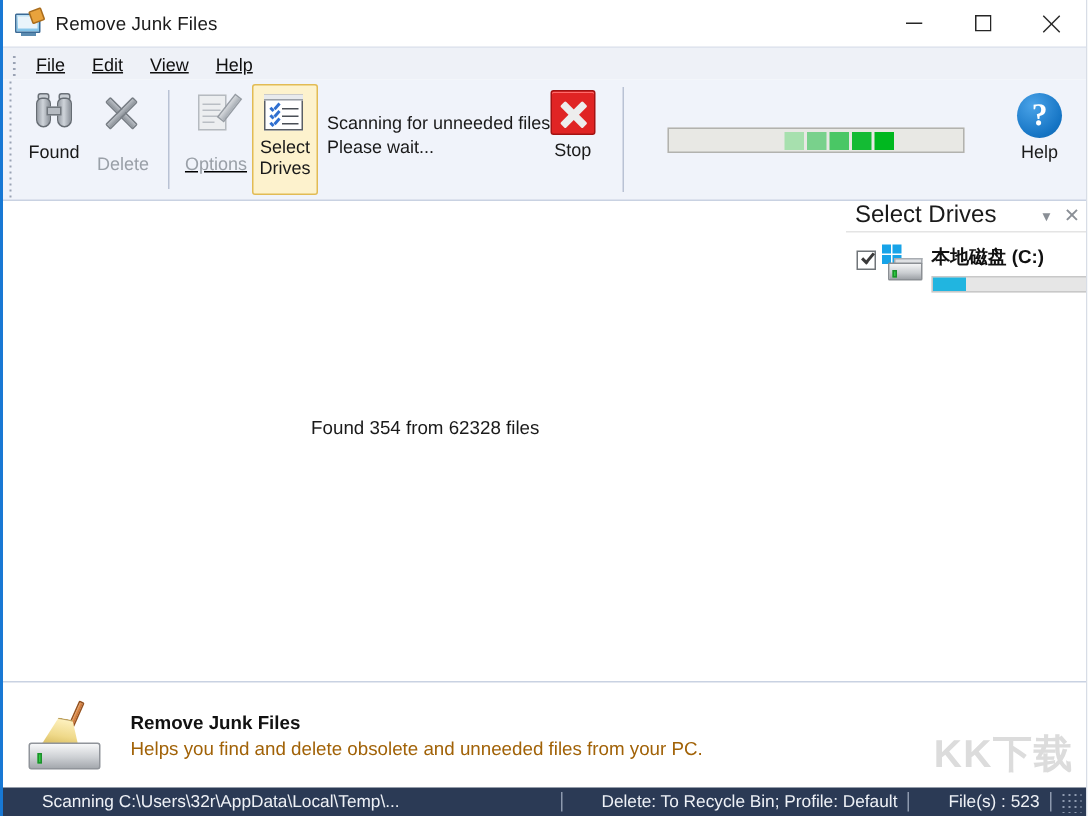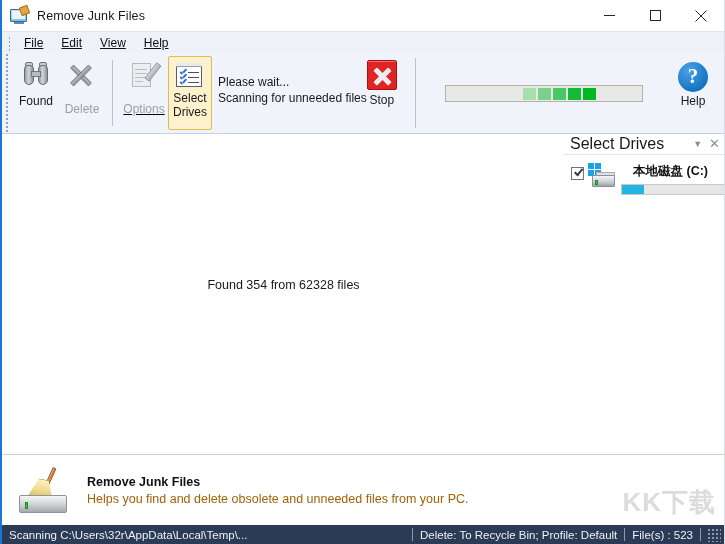--- a/index.html
+++ b/index.html
@@ -248,21 +248,21 @@
     height:21px; display:flex; align-items:center;
     padding:0 4px 0 6px;
     border-bottom:1px solid #e4e4e4;
   }
   .drives-title { font-size:16px; color:#1a1a1a; white-space:nowrap; }
   .dh-btns { margin-left:auto; display:flex; align-items:center; gap:7px; }
   .dh-caret { color:#8a8f96; font-size:9px; line-height:9px; }
   .dh-close { color:#8a8f96; font-size:13px; line-height:12px; }
 
   .drive-row {
-    display:flex; align-items:flex-start; padding:6px 4px 0 7px;text-align:center;
+    display:flex; align-items:flex-start; padding:6px 4px 0 7px;
   }
   .drv-check {
     width:13px; height:13px; border:1px solid #707579; background:#fff;
     position:relative; flex:none; margin-top:6px;
   }
   .drv-check:before {
     content:""; position:absolute; left:2px; top:5px; width:5px; height:2px;
     background:#3a3a3a; transform:rotate(45deg);
   }
   .drv-check:after {
@@ -339,21 +339,21 @@
     letter-spacing:1px; user-select:none;
   }
 
   
   .statusbar {
     position:absolute; left:0; right:0; bottom:0; height:19px;
     background:#2b3a55;
     display:flex; align-items:center;
     color:#eef1f6; font-size:11.5px;
   }
-  .sb-cell { padding:0 7px; white-space:nowrap; }
+  .sb-cell { padding:0 7px; white-space:nowrap;margin-left:19px; }
   .sb-cell.grow { flex:1; min-width:0; overflow:hidden; text-overflow:ellipsis; }
   .sb-div { width:1px; height:13px; background:#8d99ae; flex:none; }
   .sb-grip {
     width:14px; height:14px; margin-left:6px; margin-right:3px; flex:none;
     background-image: radial-gradient(circle, #8d99ae 0.8px, transparent 0.9px);
     background-size: 4px 4px;
   }
 </style>
 </head>
 <body>
@@ -448,22 +448,22 @@
           <div class="row" style="left:13px;top:15px;width:11px"></div>
           <div class="chk" style="left:5px;top:18px"></div>
           <div class="row" style="left:13px;top:20px;width:11px"></div>
         </div>
       </div>
       <div class="lbl">Select</div>
       <div class="lbl" style="margin-top:1px">Drives</div>
     </div>
 
     <div class="scan-msg">
+      <div>Scanning for unneeded files</div>
       <div>Please wait...</div>
-      <div>Scanning for unneeded files</div>
     </div>
 
     <div class="stop-wrap">
       <div class="stop-btn">
           <i></i>
           <i></i>
         </div>
       <div class="stop-lbl">Stop</div>
     </div>
 

